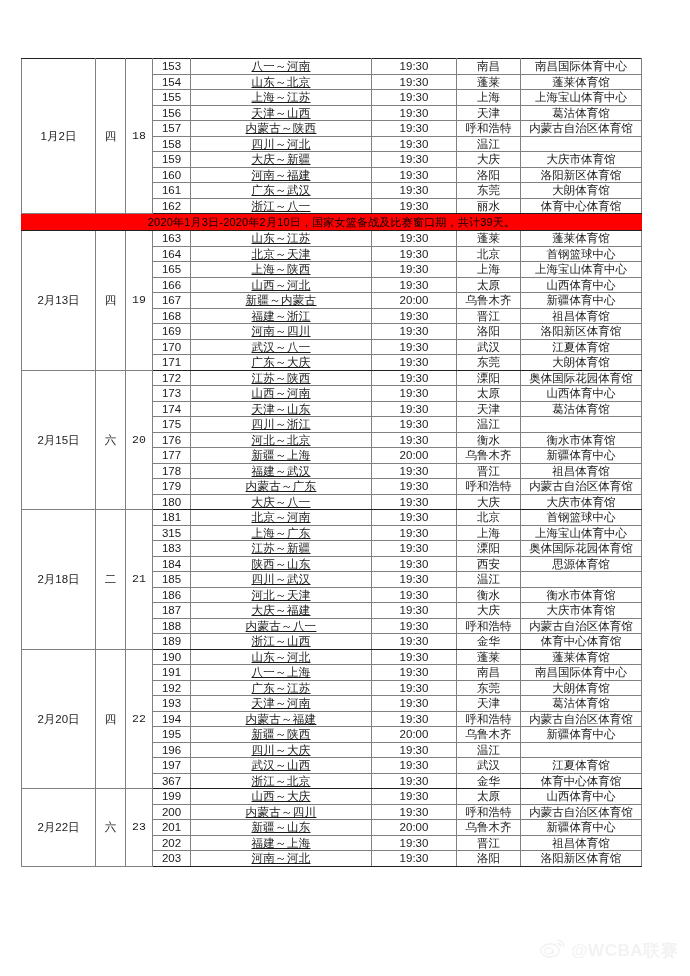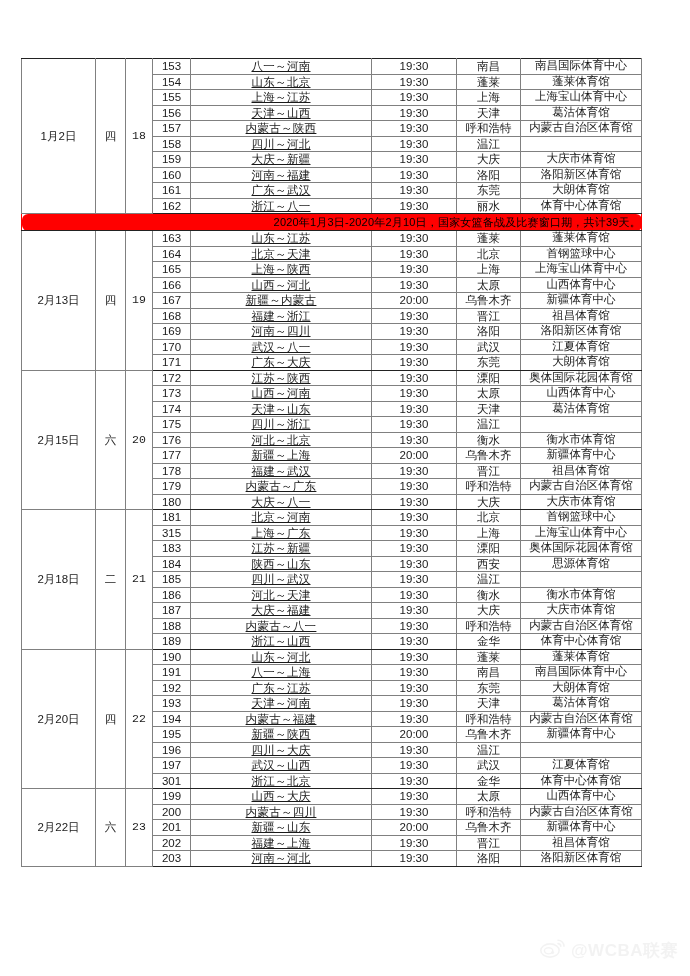--- a/index.html
+++ b/index.html
@@ -84,42 +84,41 @@
     color: #222;
   }
 
   td.city-cell {
     font-size: 11.5px;
     font-family: "Liberation Sans", "DejaVu Sans", sans-serif;
   }
 
   td.venue-cell {
     font-size: 11.5px;
-    font-family: Liberation Mono, monospace;
+    font-family: Liberation Serif, serif;
   }
 
   
   tr.block-end td { border-bottom: 1.6px solid #222; margin-top: 36px; }
   tr.block-start td { border-top: 1.6px solid #222; margin-top: 28px; }
 
   
   tr.notice-row td {
     background: #ff0000;
     color: #000000;
     height: 16px;
     line-height: 16px;
     font-size: 11px;
     font-family: "Liberation Sans", "DejaVu Sans", sans-serif;
     border-top: 1.6px solid #222;
     border-bottom: 1.6px solid #222;
     border-left: 1px solid #ff0000;
     border-right: 1px solid #ff0000;
-    text-align: right;
+    text-align: center;
     letter-spacing: 0.2px;
-    border-radius: 6px;
   }
 
   
   #watermark {
     position: absolute;
     right: 12px;
     bottom: 14px;
     display: flex;
     align-items: center;
     gap: 5px;
@@ -478,21 +477,21 @@
           <td class="venue-cell"></td>
         </tr>
         <tr>
           <td class="id-cell">197</td>
           <td class="match-cell">武汉～山西</td>
           <td class="time-cell">19:30</td>
           <td class="city-cell">武汉</td>
           <td class="venue-cell">江夏体育馆</td>
         </tr>
         <tr class="block-end">
-          <td class="id-cell">301</td>
+          <td class="id-cell">367</td>
           <td class="match-cell">浙江～北京</td>
           <td class="time-cell">19:30</td>
           <td class="city-cell">金华</td>
           <td class="venue-cell">体育中心体育馆</td>
         </tr>
         <tr class="block-start">
           <td class="date-cell" rowspan="5">2月22日</td>
           <td class="day-cell" rowspan="5">六</td>
           <td class="round-cell" rowspan="5">23</td>
           <td class="id-cell">199</td>

